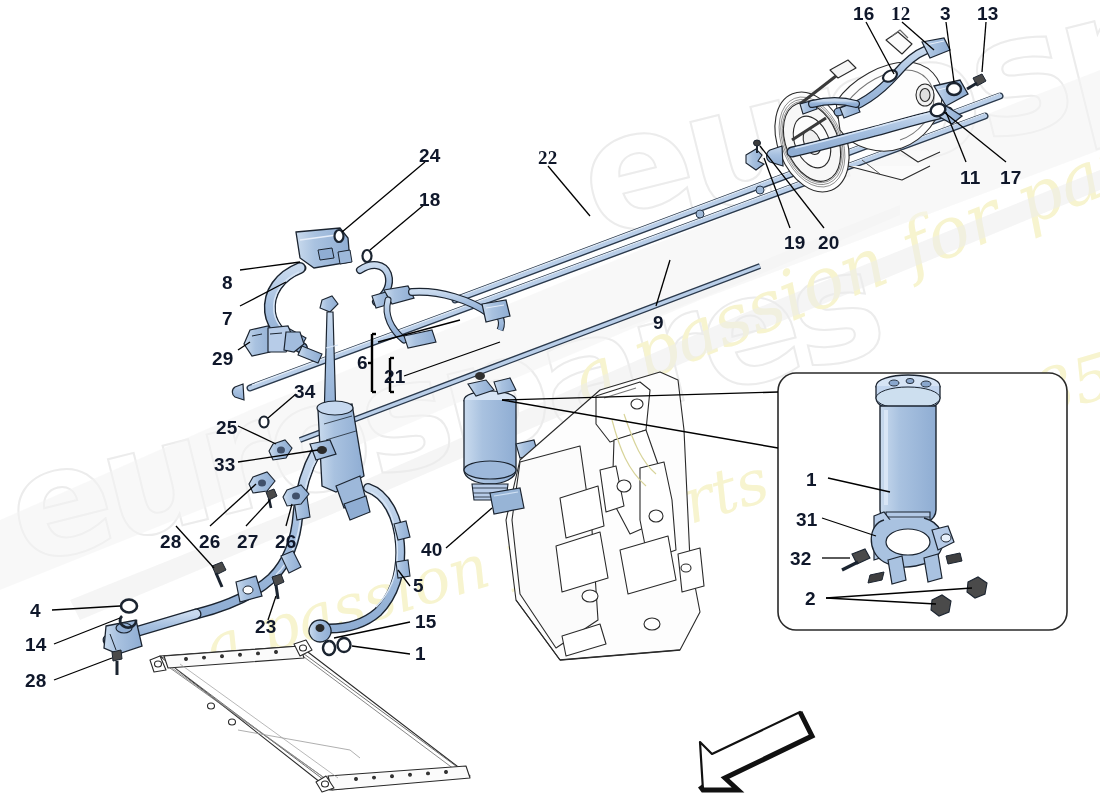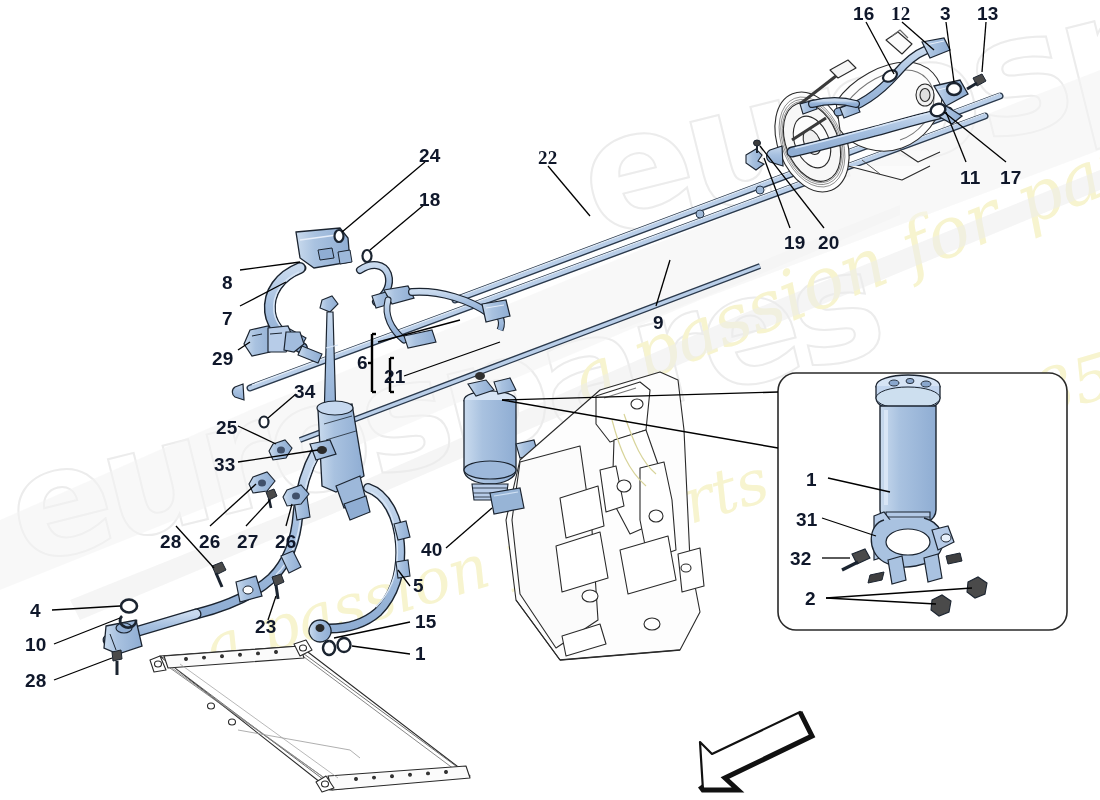--- a/index.html
+++ b/index.html
@@ -511,21 +511,21 @@
   <div class="callout" style="left:357px;top:353px;">6</div>
   <div class="callout" style="left:384px;top:367px;">21</div>
   <div class="callout" style="left:286px;top:382px;margin-left:8px;">34</div>
   <div class="callout" style="left:216px;top:418px;">25</div>
   <div class="callout" style="left:214px;top:455px;">33</div>
   <div class="callout" style="left:160px;top:532px;">28</div>
   <div class="callout" style="left:199px;top:532px;">26</div>
   <div class="callout" style="left:237px;top:532px;">27</div>
   <div class="callout" style="left:275px;top:532px;">26</div>
   <div class="callout" style="left:30px;top:601px;">4</div>
-  <div class="callout" style="left:25px;top:635px;">10</div>
+  <div class="callout" style="left:25px;top:635px;">14</div>
   <div class="callout" style="left:25px;top:671px;">28</div>
   <div class="callout" style="left:255px;top:617px;">23</div>
   <div class="callout" style="left:421px;top:540px;">40</div>
   <div class="callout" style="left:413px;top:576px;">5</div>
   <div class="callout" style="left:415px;top:612px;">15</div>
   <div class="callout" style="left:415px;top:644px;">1</div>
 
   <div class="callout" style="left:806px;top:470px;">1</div>
   <div class="callout" style="left:796px;top:510px;text-align:center;">31</div>
   <div class="callout" style="left:790px;top:549px;">32</div>

